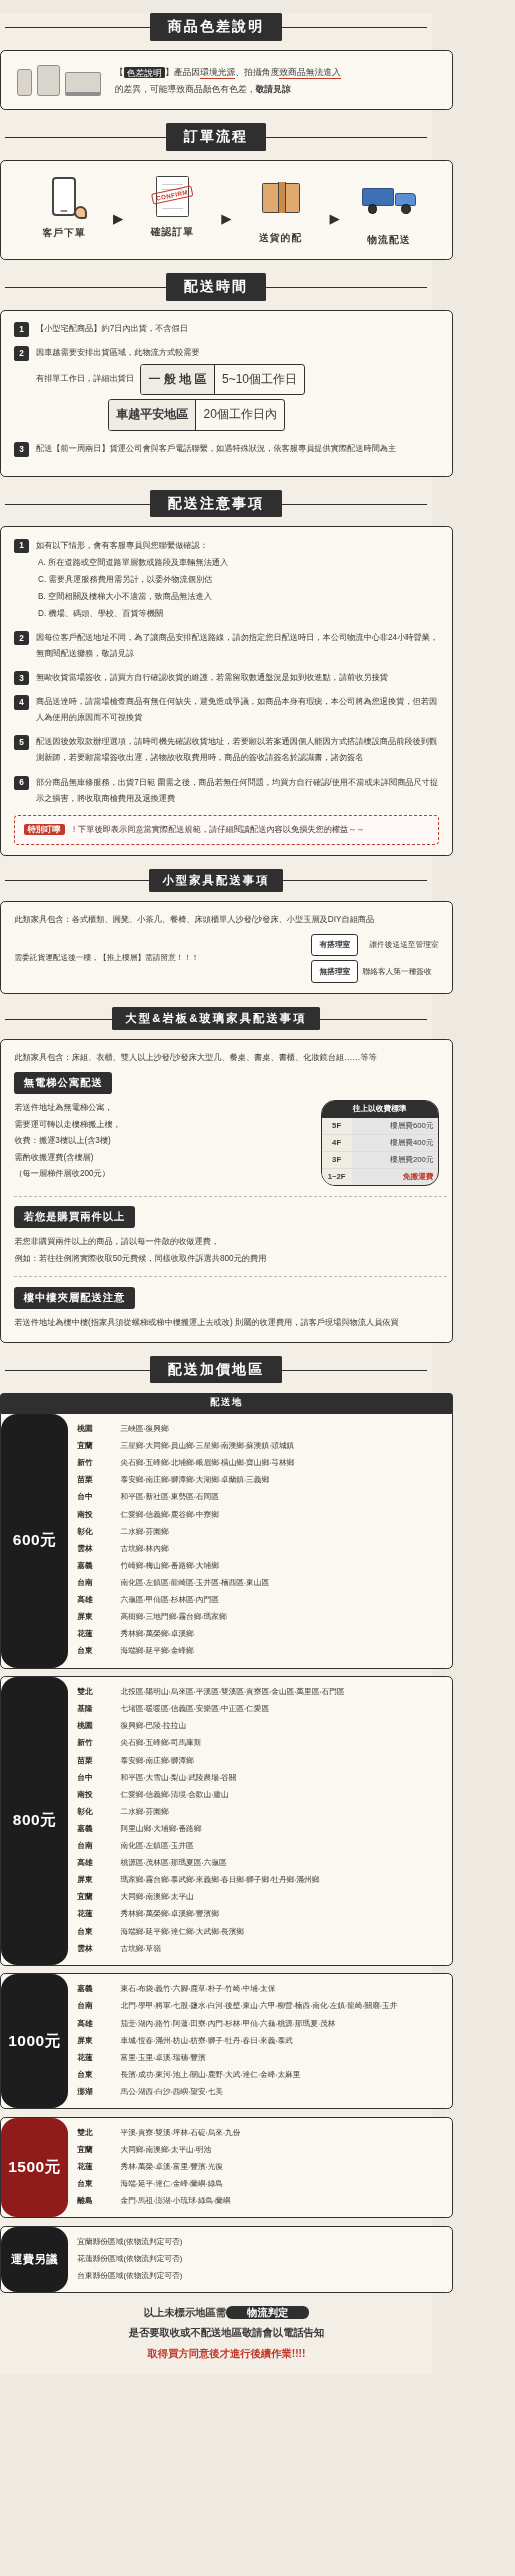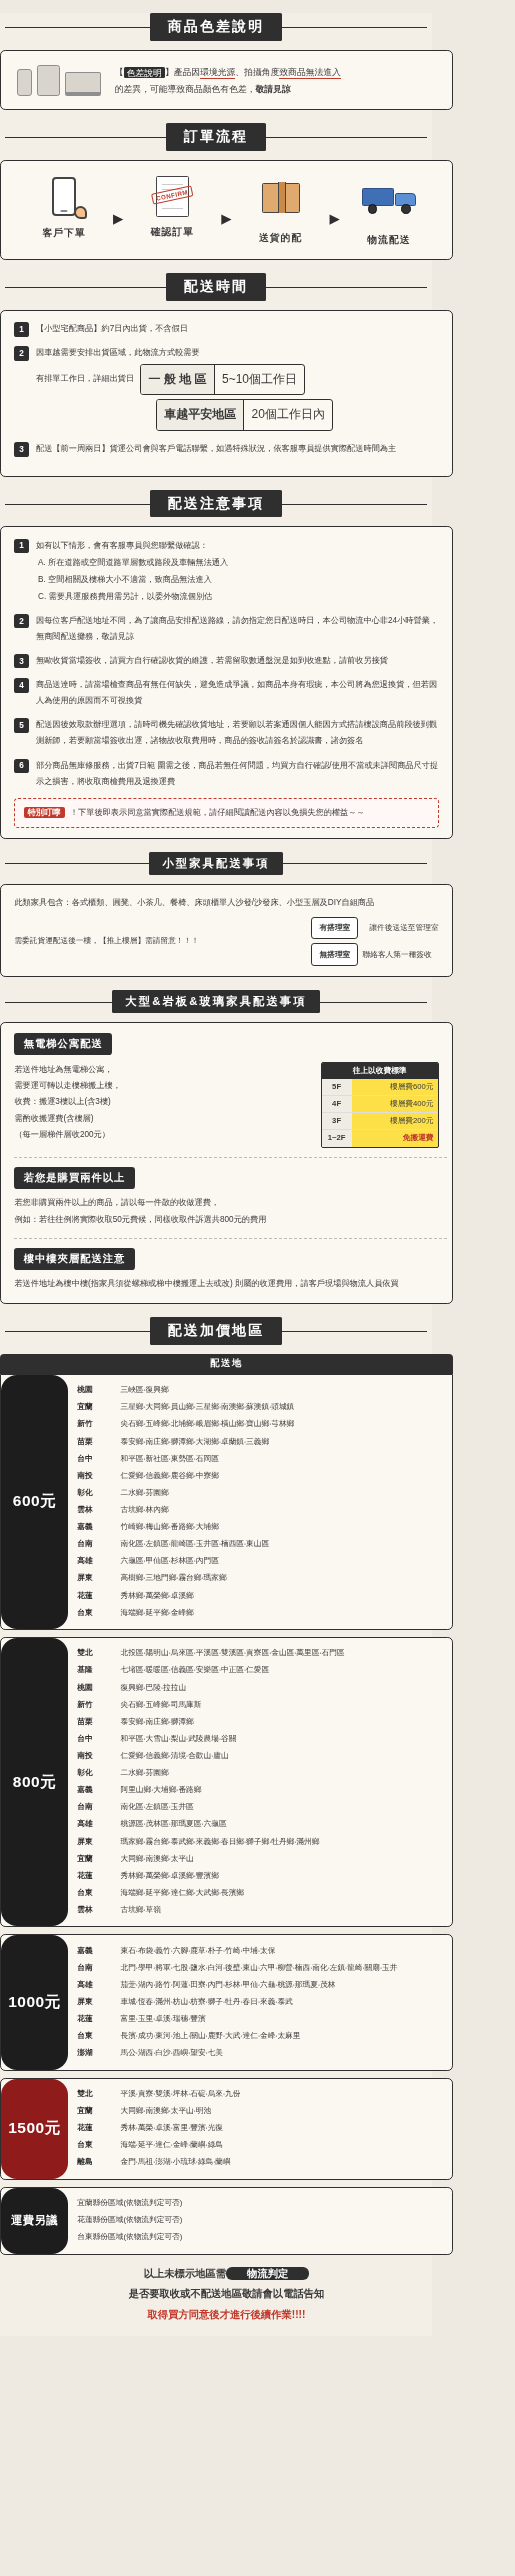--- a/index.html
+++ b/index.html
@@ -190,21 +190,21 @@
   .optdesc { font-size: 7.7px; line-height: 1.8; display: flex; align-items: center; }
   
   .feehead {
     background: #2f2f2f; color: #fff; font-size: 10.3px; font-weight: bold;
     border-radius: 3.1px; padding: 4.1px 9.3px; display: inline-block; letter-spacing: 1px;
     margin-bottom: 6.2px;
   }
   .feegrid { display: flex; gap: 9.3px; align-items: flex-start; }
   .feeleft { flex: 1; font-size: 8.2px; line-height: 2; }
   .feeright {
-    width: 118px; border: 1px solid #2f2f2f; border-radius: 2px; background: #fde047;
+    width: 118px; border: 1px solid #2f2f2f; border-radius: 14px; background: #e5e5e5;
     overflow: hidden; flex: 0 0 auto;
   }
   .feeright .hd {
     background: #2f2f2f; color: #fff; font-size: 7.7px; font-weight: bold;
     padding: 3.1px 4.1px; text-align: center;
   }
   .feeright .rw {
     display: flex; border-bottom: 0.5px solid #ddd; font-size: 7.7px;
   }
   .feeright .rw:last-child { border-bottom: none; }
@@ -326,21 +326,21 @@
       <div class="nbadge">2</div>
       <div class="ntext">
         <div>因車越需要安排出貨區域，此物流方式較需要</div>
         <div style="display:flex;align-items:center;gap:6.2px;">
           <span>有排單工作日，詳細出貨日</span>
           <span class="tbl2">
             <span class="c k">一 般 地 區</span>
             <span class="c">5~10個工作日</span>
           </span>
         </div>
-        <div style="margin-left:120px;">
+        <div style="margin-left:72px;">
           <span class="tbl2">
             <span class="c k">車越平安地區</span>
             <span class="c">20個工作日內</span>
           </span>
         </div>
       </div>
     </div>
     <div class="nrow">
       <div class="nbadge">3</div>
       <div class="ntext">配送【前一周兩日】貨運公司會與客戶電話聯繫，如遇特殊狀況，依客服專員提供實際配送時間為主</div>
@@ -352,22 +352,23 @@
     <span class="txt">配送注意事項</span>
   </div>
 
   <div class="card">
     <div class="nrow">
       <div class="nbadge">1</div>
       <div class="ntext">
         <div>如有以下情形，會有客服專員與您聯繫做確認：</div>
         <div class="sub">
           <div>A. 所在道路或空間道路單層數或路段及車輛無法通入</div>
+          <div>C. 需要具運服務費用需另計，以委外物流個別估</div>
           <div>B. 空間相關及樓梯大小不適當，致商品無法進入</div>
-          <div>C. 需要具運服務費用需另計，以委外物流個別估</div>
+          <div>D. 機場、碼頭、學校、百貨等機關</div>
         </div>
       </div>
     </div>
     <div class="nrow">
       <div class="nbadge">2</div>
       <div class="ntext">因每位客戶配送地址不同，為了讓商品安排配送路線，請勿指定您日配送時日，本公司物流中心非24小時營業，無商閱配送攤務，敬請見諒</div>
     </div>
     <div class="nrow">
       <div class="nbadge">3</div>
       <div class="ntext">無歐收貨當場簽收，請買方自行確認收貨的維護，若需留取數通盤況是如到收進點，請前收另接貨</div>
@@ -412,20 +413,21 @@
       </div>
     </div>
   </div>
 
   <div class="ribbon small">
     <div class="line"></div>
     <span class="txt">大型&amp;岩板&amp;玻璃家具配送事項</span>
   </div>
 
   <div class="card">
+    <div class="leadline">此類家具包含：床組、衣櫃、雙人以上沙發/沙發床大型几、餐桌、書桌、書櫃、化妝鏡台組……等等</div>
 
     <div class="feehead">無電梯公寓配送</div>
     <div class="feegrid">
       <div class="feeleft">
         <div>若送件地址為無電梯公寓，</div>
         <div>需要運可轉以走樓梯搬上樓，</div>
         <div>收費：搬運3樓以上(含3樓)</div>
         <div>需酌收搬運費(含樓層)</div>
         <div>（每一層梯件層收200元）</div>
       </div>

